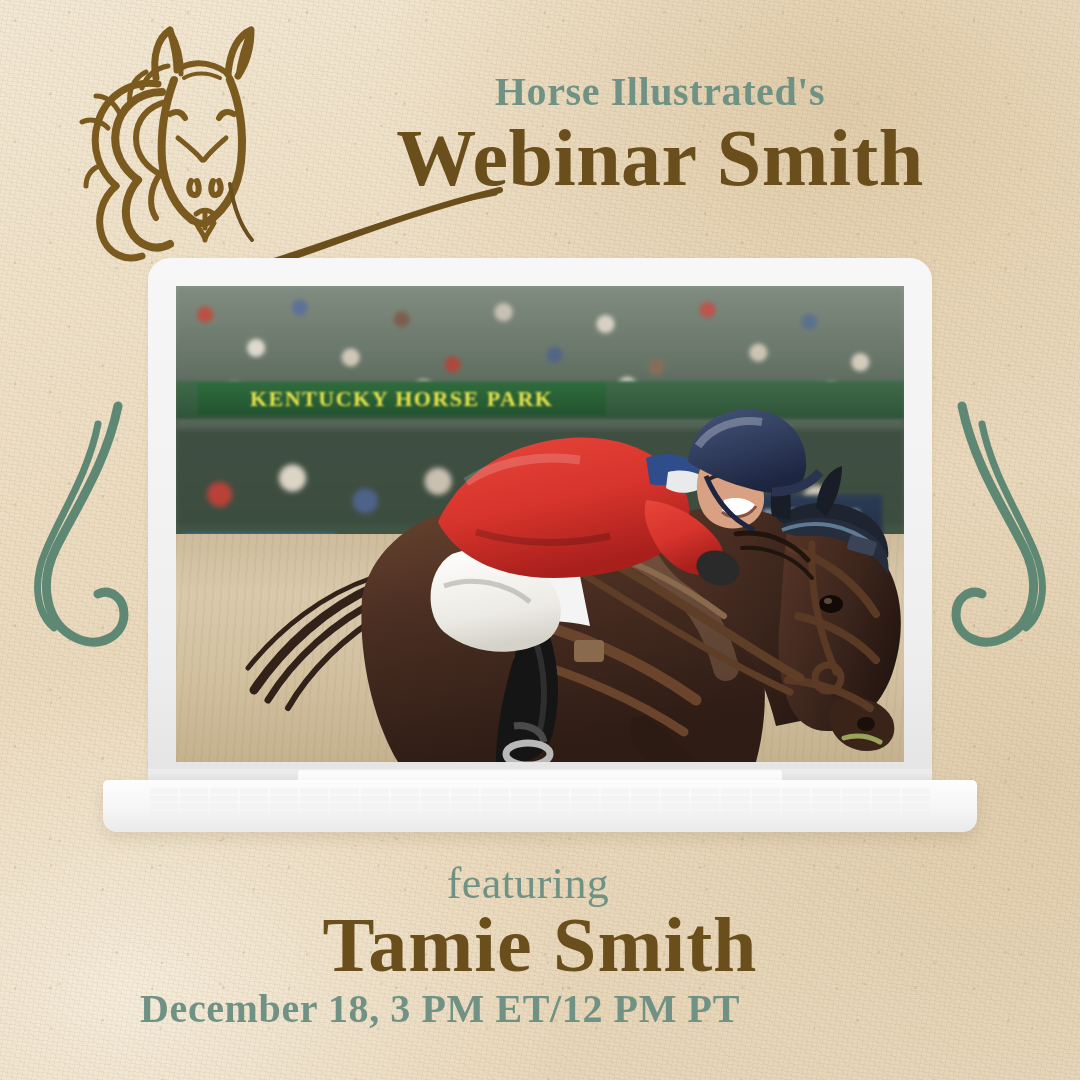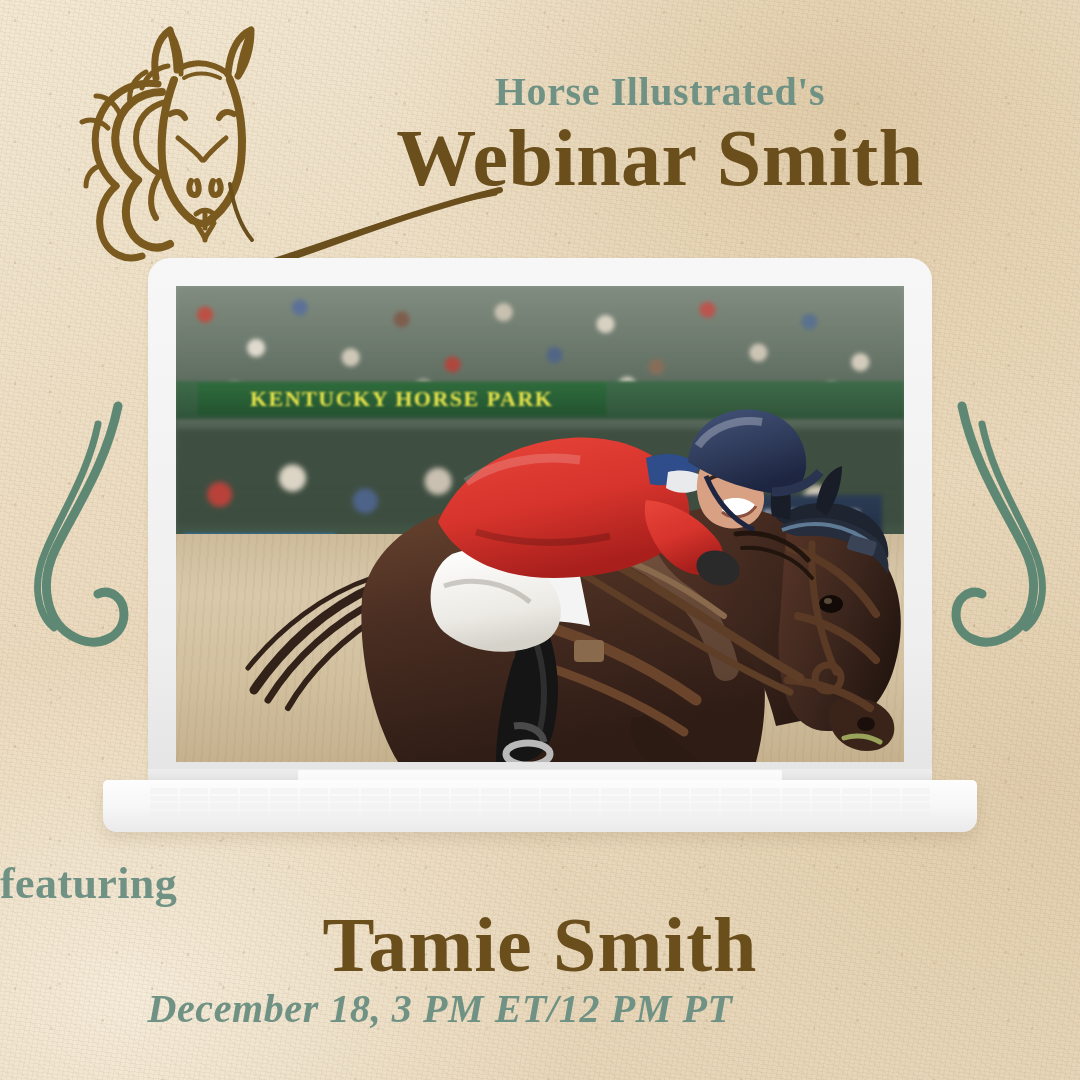--- a/index.html
+++ b/index.html
@@ -268,34 +268,33 @@
     content: "";
     position: absolute; inset: 0;
     opacity: .3;
     background-image:
       repeating-linear-gradient(94deg, rgba(150,126,92,.3) 0 2px, transparent 2px 8px);
   }
   .scene-svg { position: absolute; inset: 0; width: 100%; height: 100%; }
 
   
   .featuring {
-    position: absolute; left: 0; top: 858px; width: 1056px; text-align: left;
-    color: #6f9284; font-size: 44px; font-weight: 700; letter-spacing: .4px;
+    position: absolute; left: 0; top: 858px; width: 1056px; text-align: center;
+    color: #6f9284; font-size: 44px; font-weight: 400; letter-spacing: .4px;
     font-family: "Liberation Serif", "DejaVu Serif", serif;
   }
   .speaker {
     position: absolute; left: 0; top: 900px; width: 1080px; text-align: center;
     color: #6a4f1d; font-size: 78px; font-weight: 700; letter-spacing: 1px;
     font-family: Liberation Serif, serif;
   }
   .datetime {
     position: absolute; left: 0; top: 985px; width: 880px; text-align: center;
     color: #6f9284; font-size: 40px; font-weight: 700; letter-spacing: .6px;
     font-family: "Liberation Serif", "DejaVu Serif", serif;
-    font-style: italic;
   }
 </style>
 </head>
 <body>
 
 <div class="poster">
 
   <div class="grain"></div>
   <div class="speckle"></div>
 

